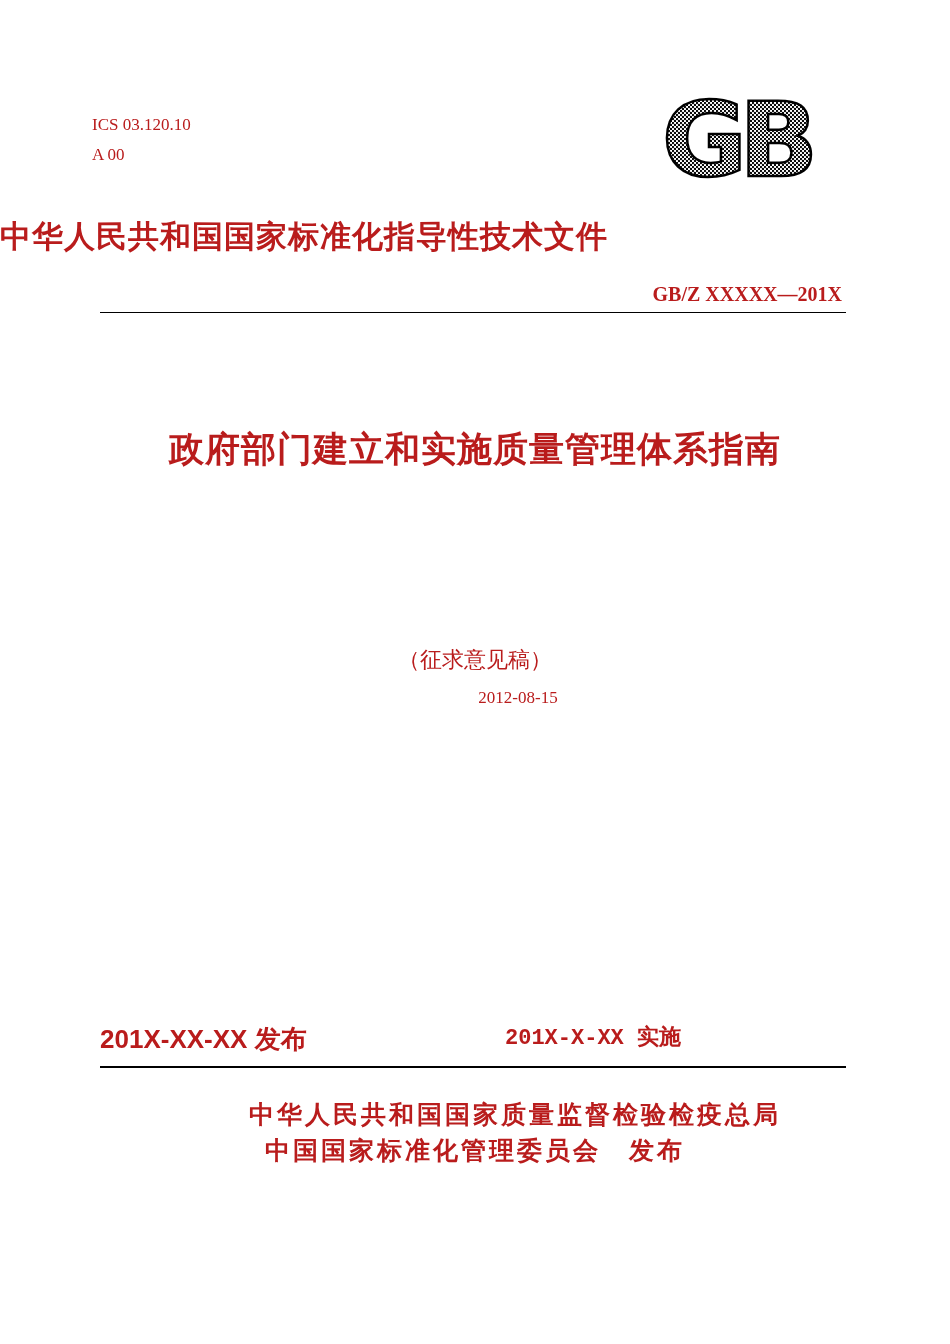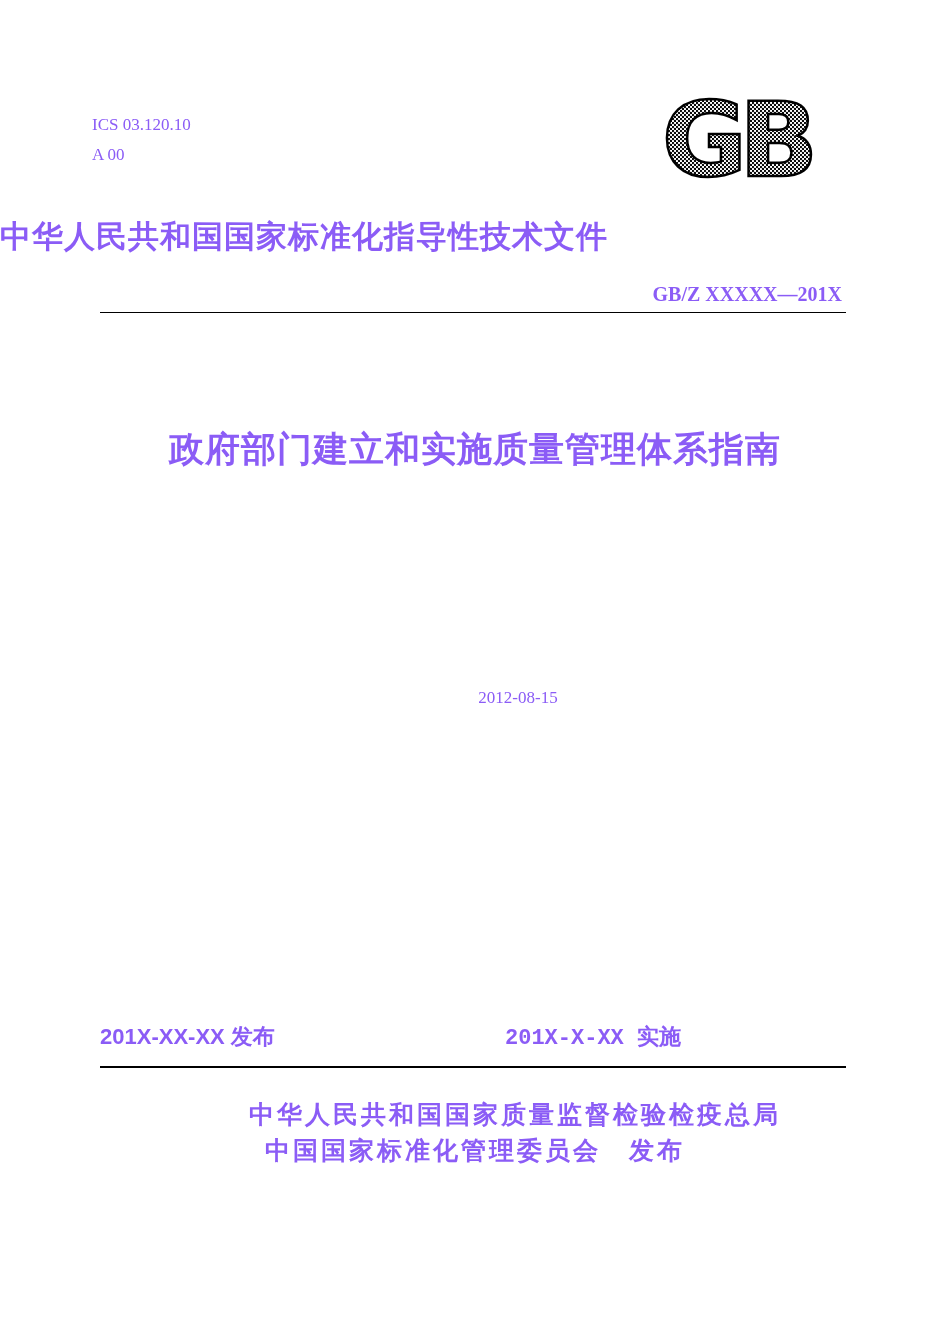--- a/index.html
+++ b/index.html
@@ -6,21 +6,21 @@
     margin: 0;
     padding: 0;
     background: #ffffff;
   }
   .page {
     position: relative;
     width: 950px;
     height: 1344px;
     background: #ffffff;
     font-family: "Liberation Serif", serif;
-    color: #8b5cf6;
+    color: #b91c1c;
     overflow: hidden;
   }
   .ics-block {
     position: absolute;
     left: 92px;
     top: 110px;
     font-size: 17px;
     line-height: 30px;
     font-family: "Liberation Serif", serif;
   }
@@ -99,21 +99,21 @@
     font-family: "Liberation Serif", serif;
     font-size: 17px;
     margin-left: 43px;
   }
   .date-release {
     position: absolute;
     left: 100px;
     top: 1022px;
     font-family: "Liberation Sans", sans-serif;
     font-weight: bold;
-    font-size: 22px;
+    font-size: 26px;
     text-align: center;
   }
   .date-implement {
     position: absolute;
     left: 505px;
     top: 1022px;
     font-family: Liberation Mono, monospace;
     font-weight: bold;
     font-size: 22px;
   }
@@ -164,20 +164,21 @@
 
   <div class="doc-type">中华人民共和国国家标准化指导性技术文件</div>
 
   <div class="standard-no">GB/Z XXXXX—201X</div>
 
   <div class="rule rule-top"></div>
 
   <div class="title-zh">政府部门建立和实施质量管理体系指南</div>
 
 
+  <div class="draft-stage">（征求意见稿）</div>
 
   <div class="draft-date">2012-08-15</div>
 
   <div class="date-release">201X-XX-XX 发布</div>
 
   <div class="date-implement">201X-X-XX 实施</div>
 
   <div class="rule rule-bottom"></div>
 
   <div class="agency-line1">中华人民共和国国家质量监督检验检疫总局</div>

